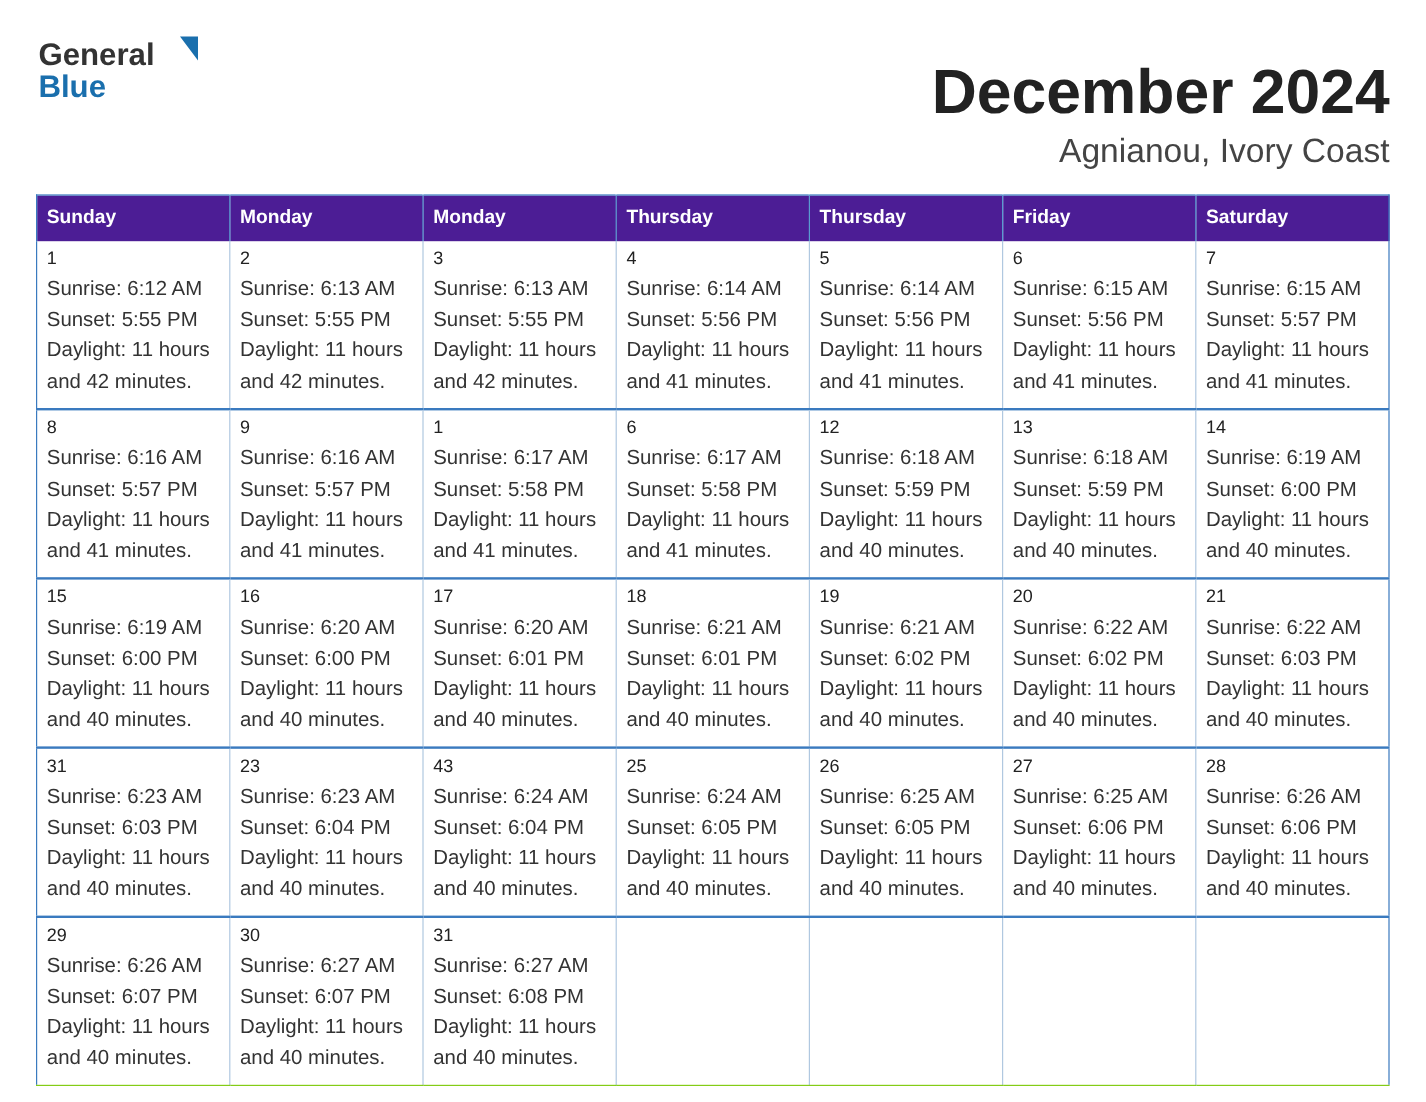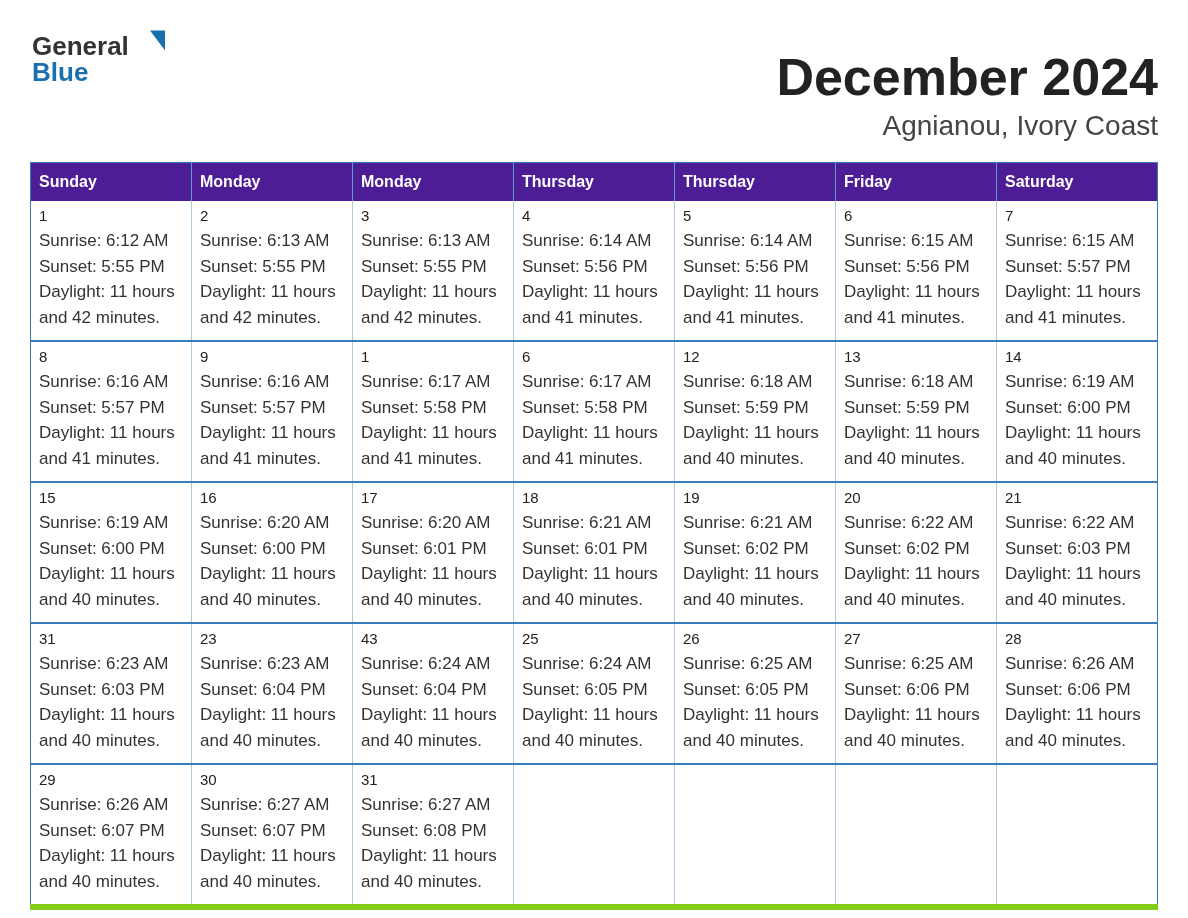--- a/index.html
+++ b/index.html
@@ -60,21 +60,21 @@
       color: #333;
       border-right: 1px solid #b0c8e0;
       border-bottom: 2px solid #3a7abf;
       width: calc(100% / 7);
       min-height: 90px;
     }
     .calendar-table td:last-child {
       border-right: none;
     }
     .calendar-table tr:last-child td {
-      border-bottom: 6px solid #84cc16;
+      border-bottom: 1px solid #84cc16;
     }
     .day-number {
       font-size: 15px;
       font-weight: normal;
       color: #222;
       display: block;
       margin-bottom: 4px;
     }
     .day-info {
       font-size: 17px;

